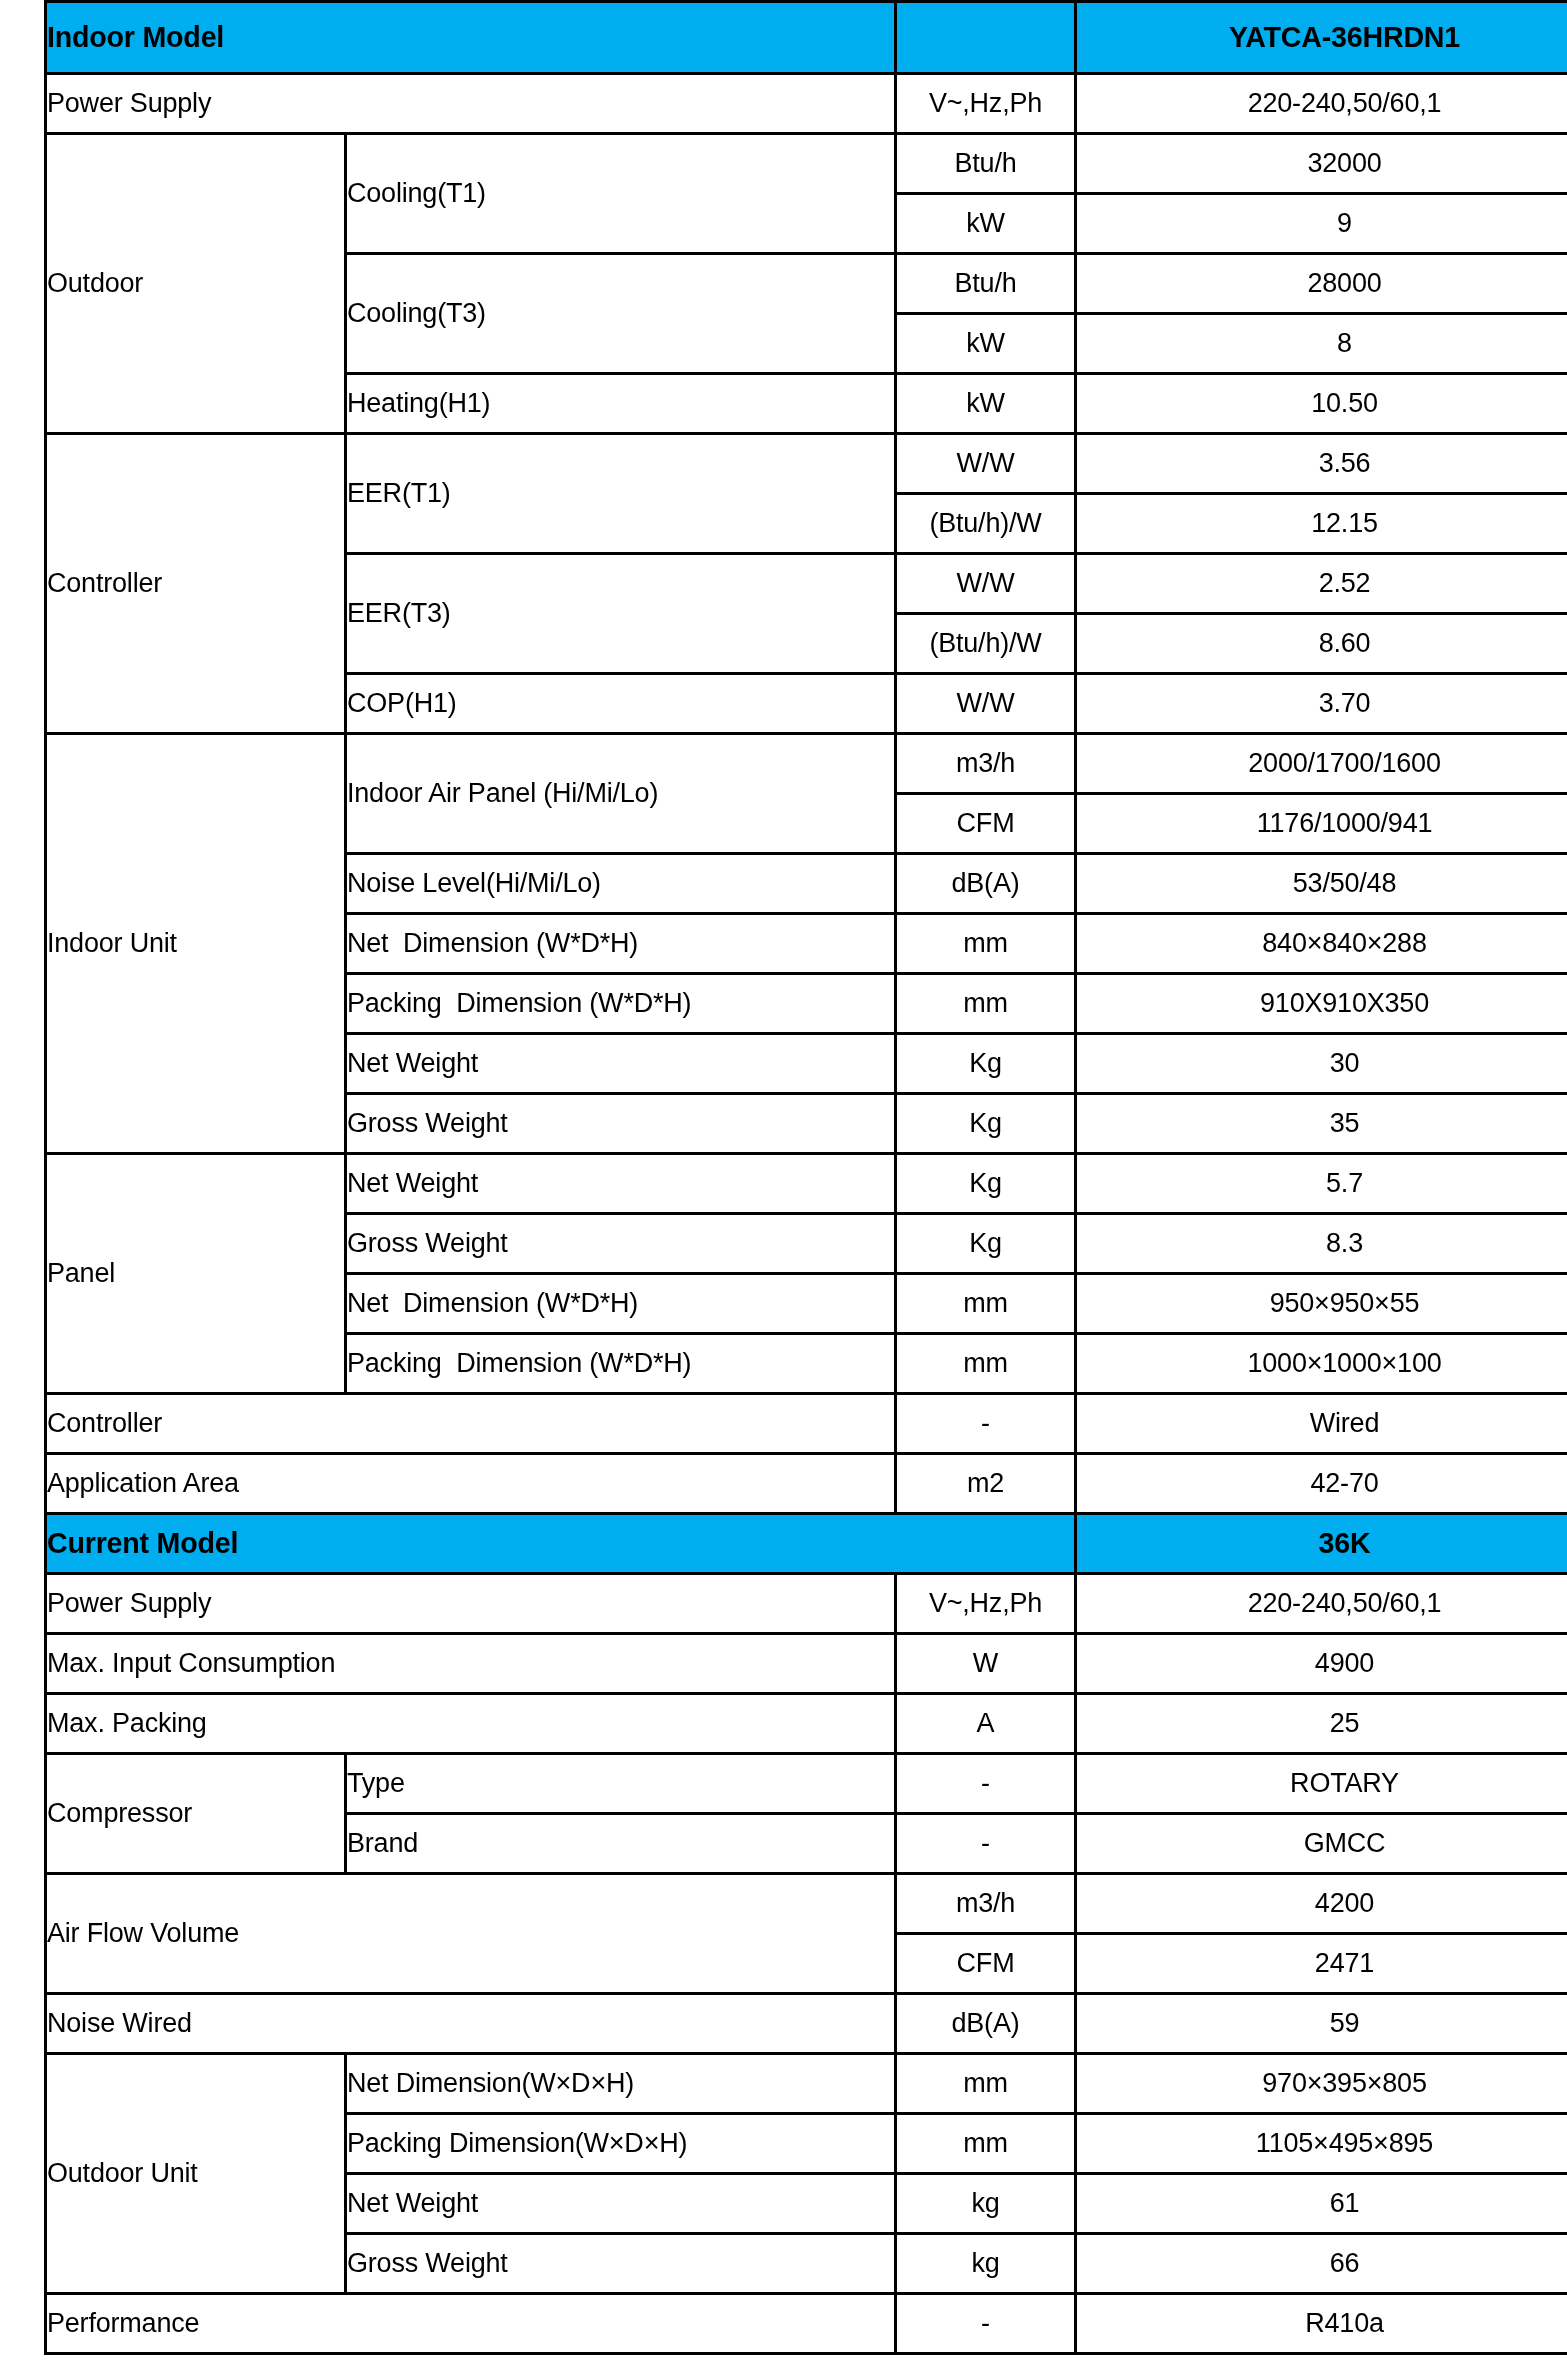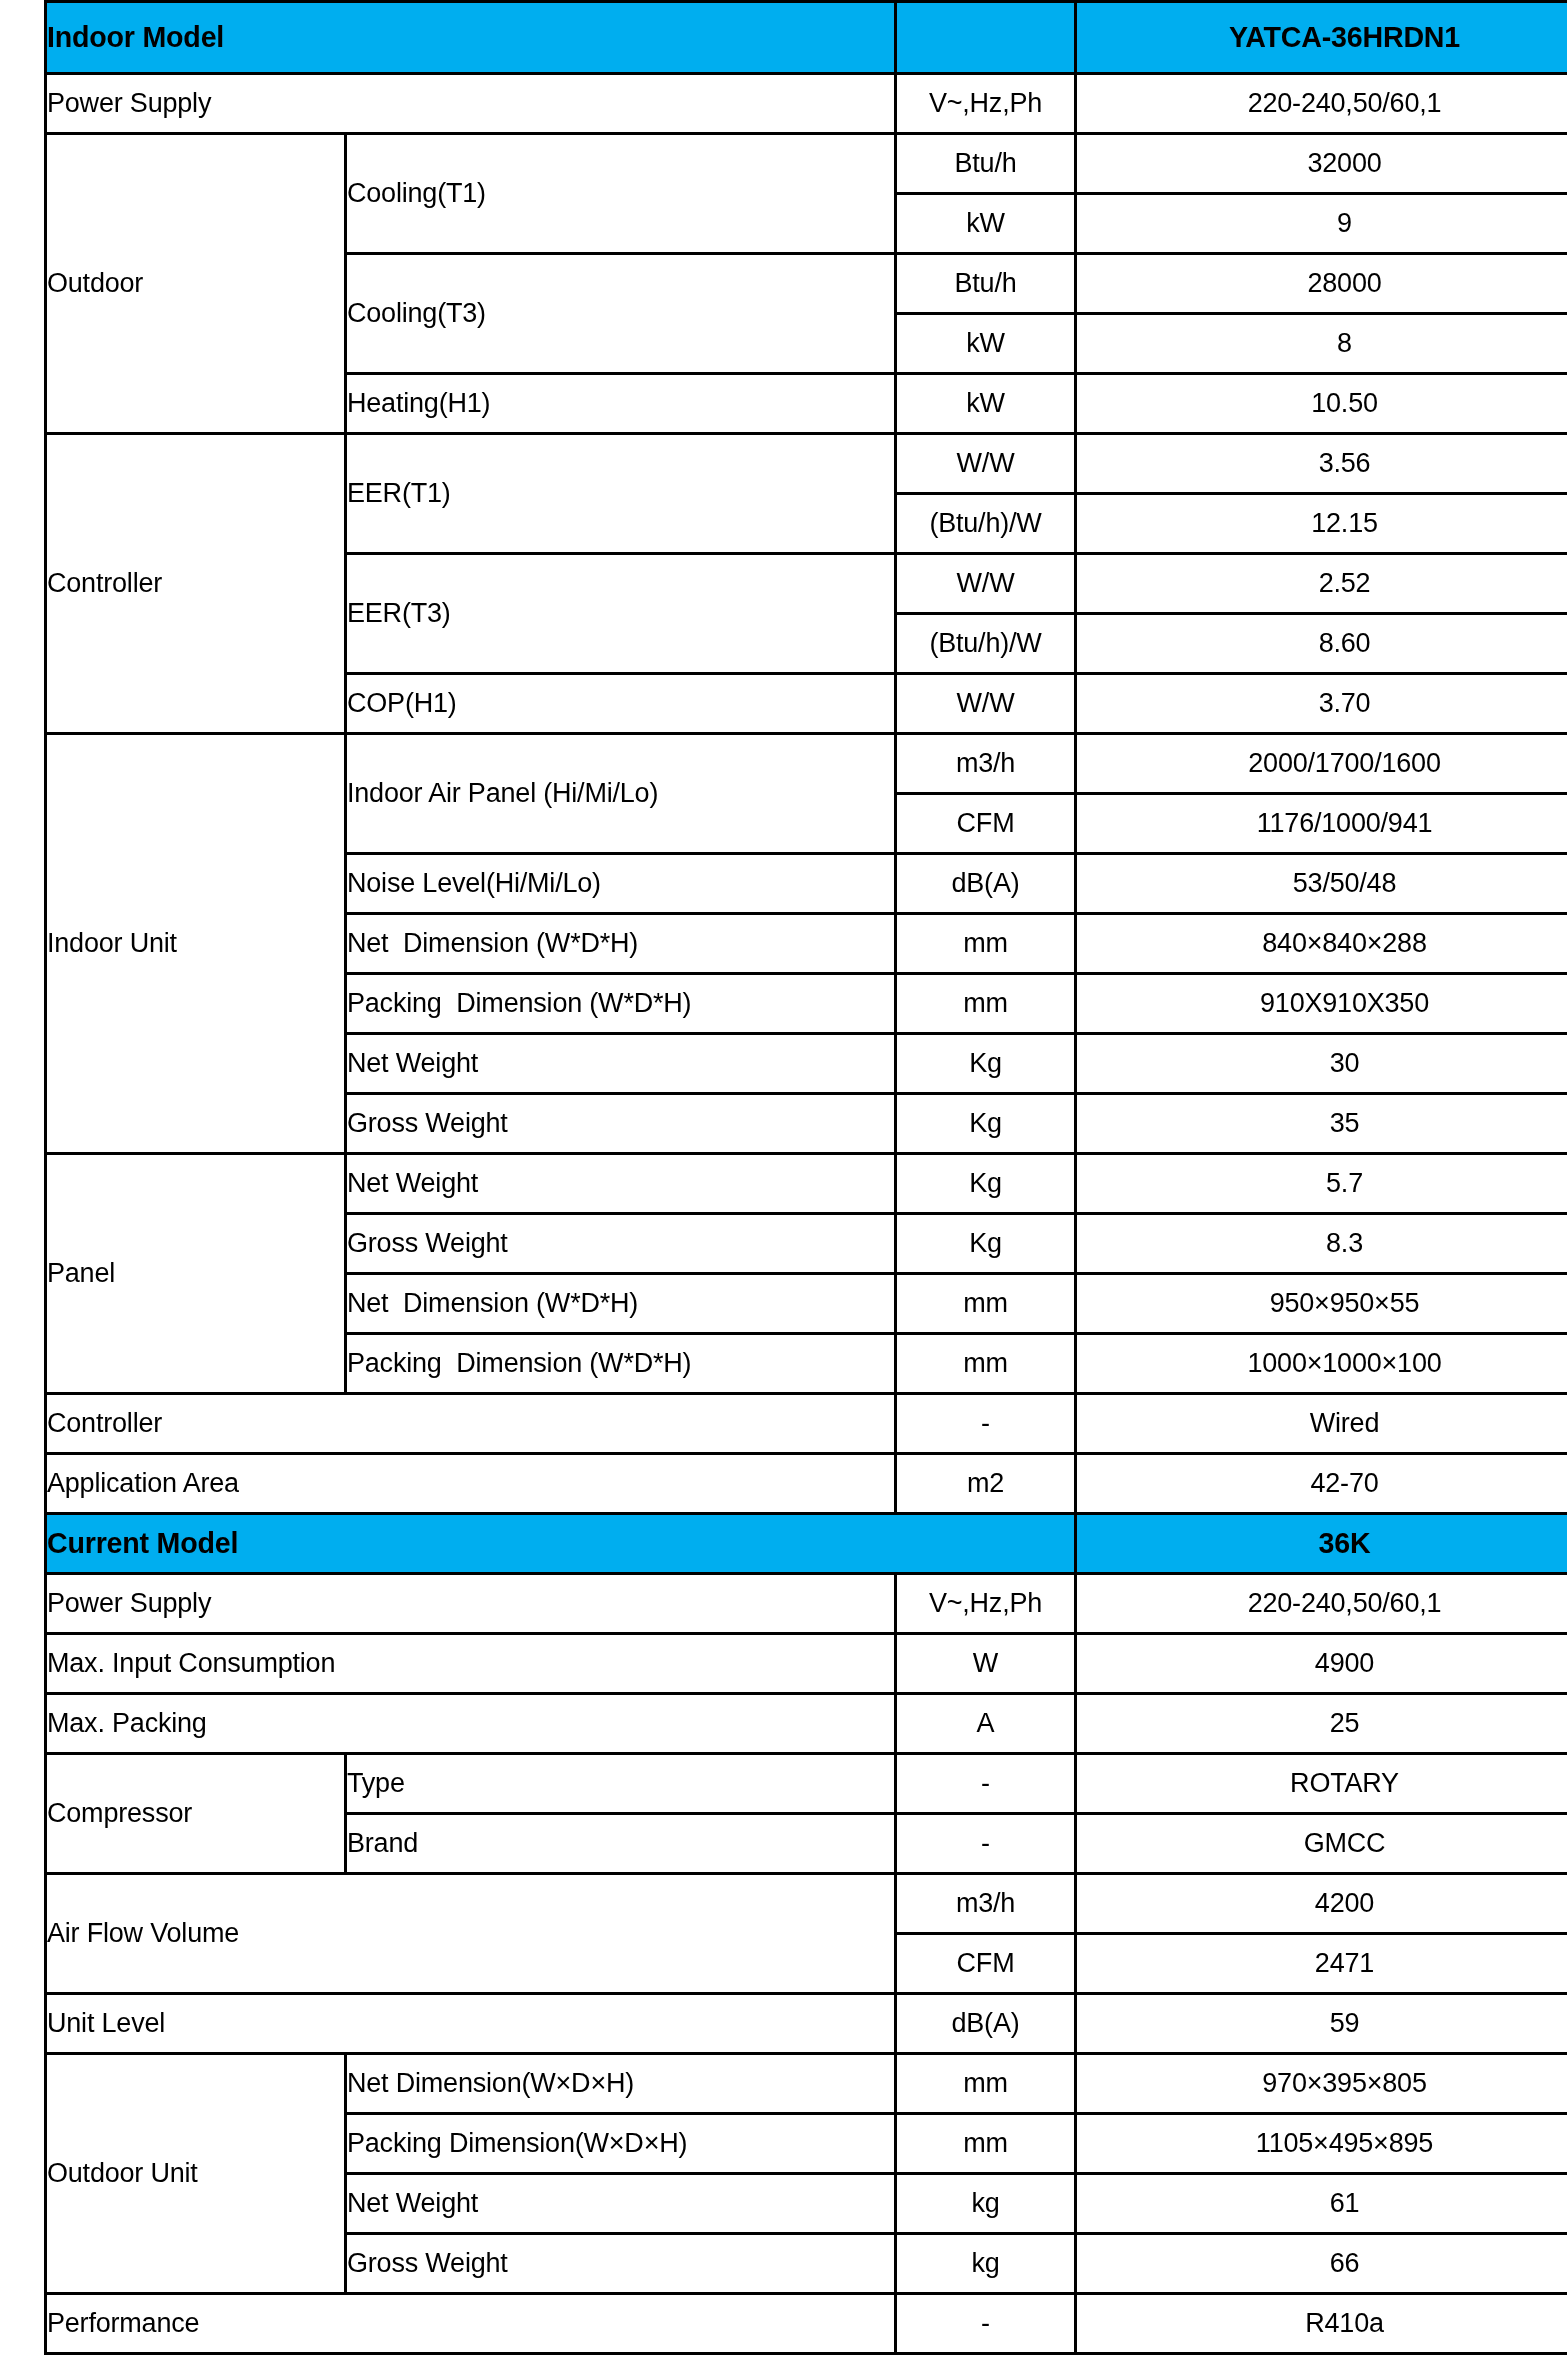--- a/index.html
+++ b/index.html
@@ -227,21 +227,21 @@
     <td class="lbl" colspan="2" rowspan="2">Air Flow Volume</td>
     <td class="unit">m3/h</td>
     <td class="val">4200</td>
   </tr>
   <tr>
     <td class="unit">CFM</td>
     <td class="val">2471</td>
   </tr>
 
   <tr>
-    <td class="lbl" colspan="2">Unit Level</td>
+    <td class="lbl" colspan="2">Noise Wired</td>
     <td class="unit">dB(A)</td>
     <td class="val">59</td>
   </tr>
 
   <tr>
     <td class="lbl" rowspan="4">Outdoor Unit</td>
     <td class="lbl">Net Dimension(W×D×H)</td>
     <td class="unit">mm</td>
     <td class="val">970×395×805</td>
   </tr>

